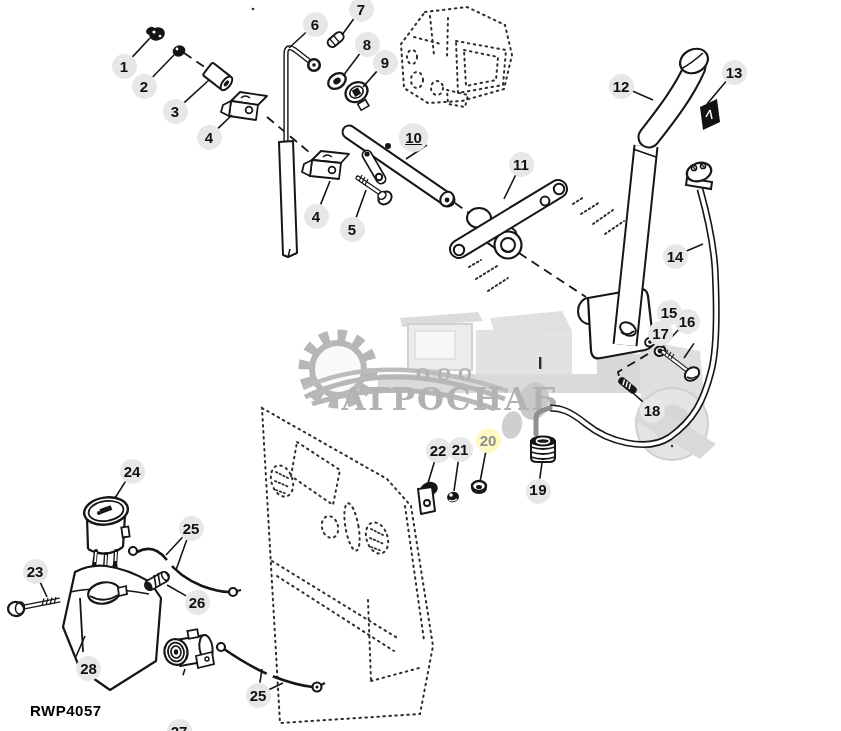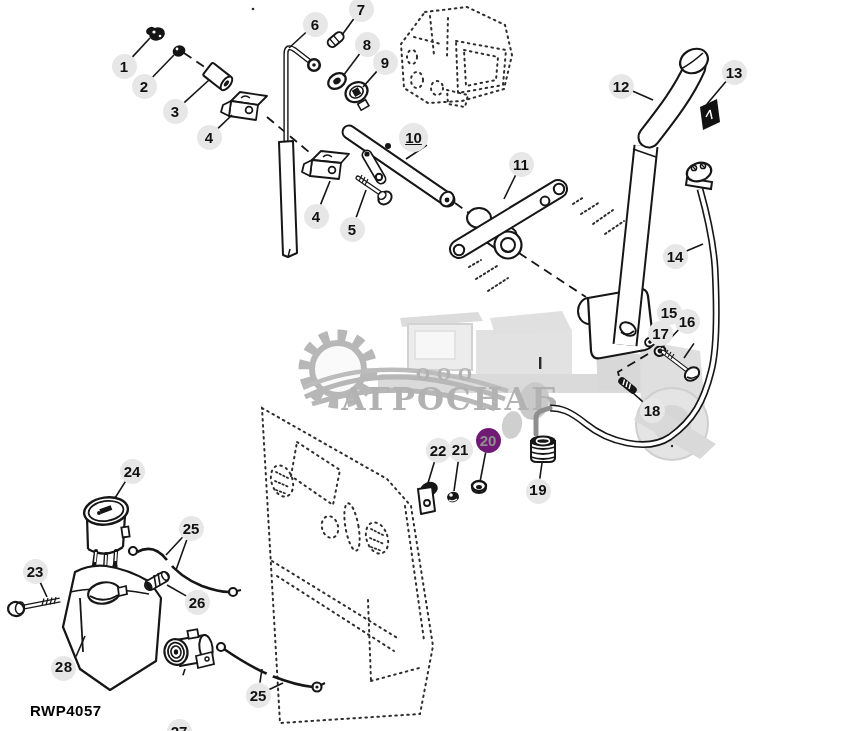--- a/index.html
+++ b/index.html
@@ -2,21 +2,21 @@
 <html><head>
 <meta charset="utf-8">
 <style>
   html,body{margin:0;padding:0;background:#ffffff;}
   #stage{position:relative;width:841px;height:731px;background:#fff;overflow:hidden;
          font-family:"Liberation Sans",sans-serif;}
   #diagram-svg{position:absolute;left:0;top:0;}
   .callout{position:absolute;border-radius:50%;background:#e7e7e7;color:#111;
            display:flex;align-items:center;justify-content:center;
            font:bold 15px "Liberation Sans",sans-serif;z-index:5;user-select:none;}
-  .callout.muted{background:#701a75;color:#8f8f8f;}
+  .callout.muted{background:#fef9c3;color:#8f8f8f;}
   #drawing-id{position:absolute;left:30px;top:702px;font:bold 15px "Liberation Sans",sans-serif;
               color:#000000;letter-spacing:0.5px;z-index:4;}
   .wm-big{font-family:"DejaVu Serif","Liberation Serif",serif;font-weight:bold;
           font-size:31px;letter-spacing:2px;fill:#b2b2b2;}
   .wm-small{font-family:"DejaVu Serif","Liberation Serif",serif;font-weight:bold;
           font-size:16px;letter-spacing:7px;fill:#b2b2b2;}
   .dotted{stroke:#2e2e2e;stroke-width:2;fill:none;stroke-dasharray:1.6 4.4;stroke-linecap:round;}
   .dashed{stroke:#161616;stroke-width:1.8;fill:none;stroke-dasharray:9 6;}
   #leader-lines line{stroke:#161616;stroke-width:1.6;}
 </style>
@@ -392,15 +392,15 @@
     <div class="callout" style="left: 639.5px; top: 397.5px; height: 25px; width: 25px;">18</div>
     <div class="callout" style="left: 525.5px; top: 478.5px; height: 25px; width: 25px; font-family: Liberation Mono, monospace;">19</div>
     <div class="callout muted" style="left: 475.5px; top: 427.5px; height: 25px; width: 25px;">20</div>
     <div class="callout" style="left: 447.5px; top: 436.5px; height: 25px; width: 25px;">21</div>
     <div class="callout" style="left: 425.5px; top: 437.5px; height: 25px; width: 25px;">22</div>
     <div class="callout" style="left: 22.5px; top: 558.5px; height: 25px; width: 25px;">23</div>
     <div class="callout" style="left: 119.5px; top: 458.5px; height: 25px; width: 25px;">24</div>
     <div class="callout" style="left: 178.5px; top: 515.5px; height: 25px; width: 25px;">25</div>
     <div class="callout" style="left: 184.5px; top: 589.5px; height: 25px; width: 25px;">26</div>
     <div class="callout" style="left: 166.5px; top: 674.5px; height: 25px; width: 25px; margin-top: 44px;">27</div>
-    <div class="callout" style="left: 51px; top: 655.5px; height: 25px; width: 25px; font-family: Liberation Mono, monospace;">28</div>
+    <div class="callout" style="left: 76px; top: 655.5px; height: 25px; width: 25px;">28</div>
     <div class="callout" style="left: 245.5px; top: 682.5px; height: 25px; width: 25px;">25</div>
   </div>
 
 </body></html>

